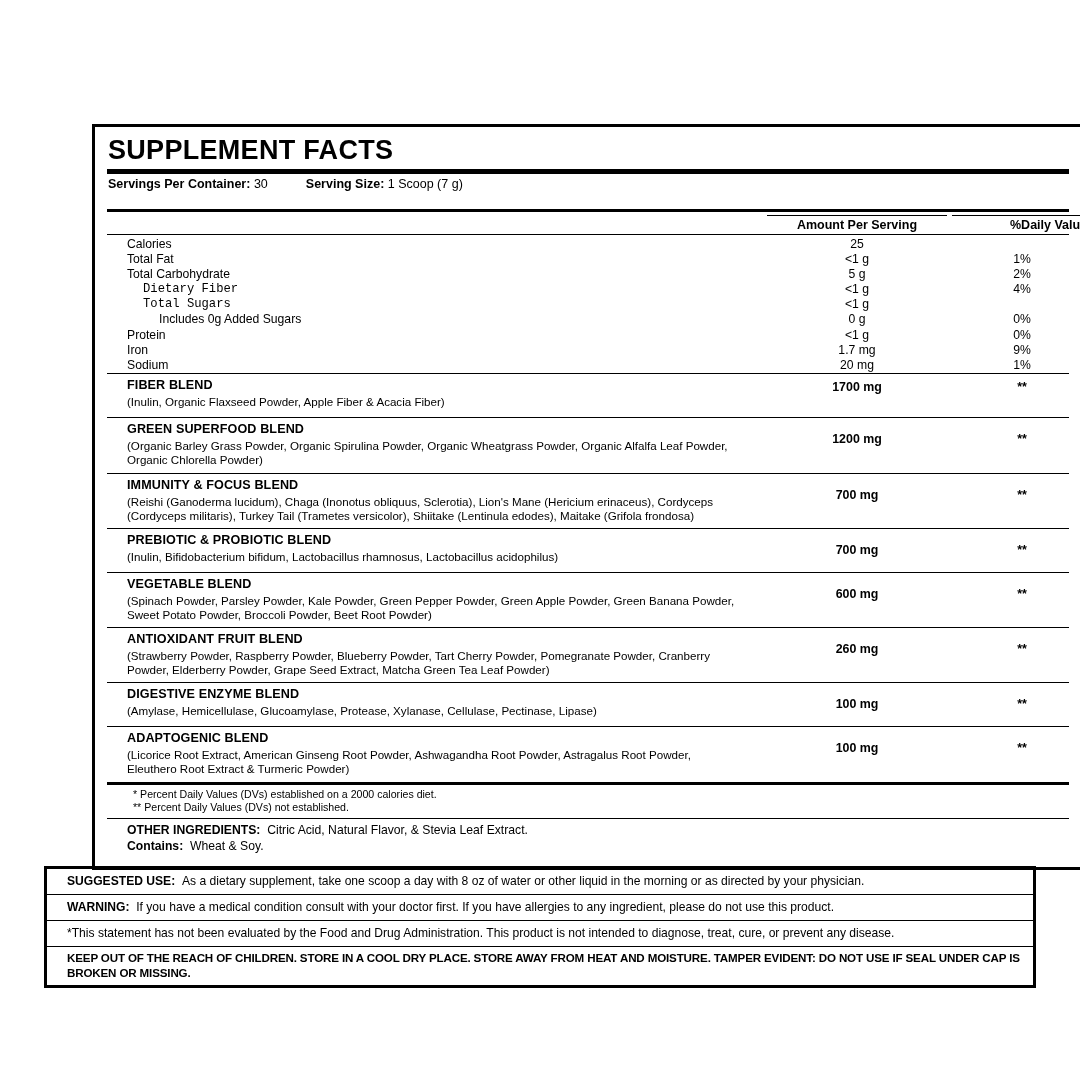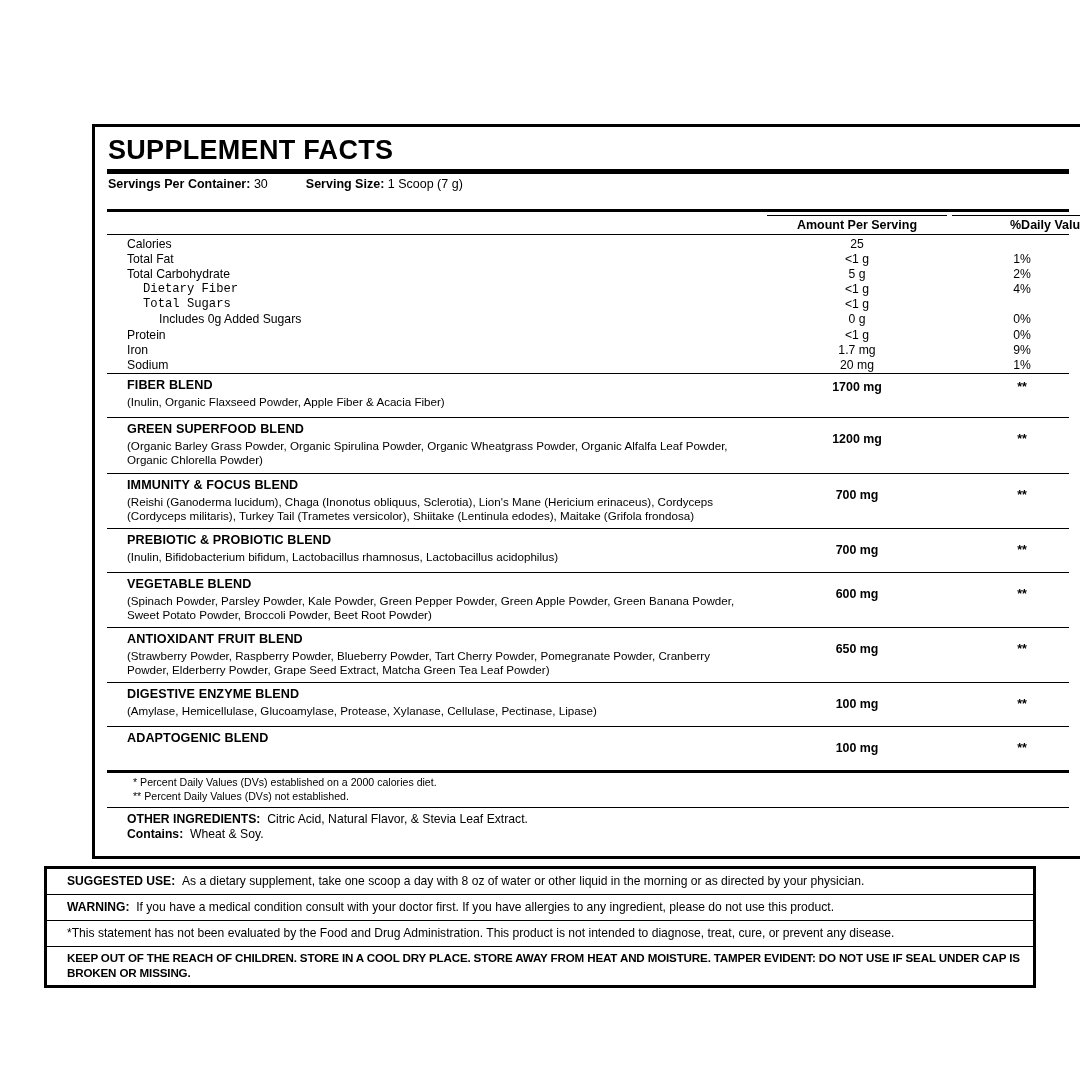--- a/index.html
+++ b/index.html
@@ -282,33 +282,34 @@
     <div class="blend v2">
       <div class="bname">VEGETABLE BLEND</div>
       <div class="bdesc">(Spinach Powder, Parsley Powder, Kale Powder, Green Pepper Powder, Green Apple Powder, Green Banana Powder, Sweet Potato Powder, Broccoli Powder, Beet Root Powder)</div>
       <div class="bamt">600 mg</div>
       <div class="bdv">**</div>
     </div>
 
     <div class="blend v2">
       <div class="bname">ANTIOXIDANT FRUIT BLEND</div>
       <div class="bdesc">(Strawberry Powder, Raspberry Powder, Blueberry Powder, Tart Cherry Powder, Pomegranate Powder, Cranberry Powder, Elderberry Powder, Grape Seed Extract, Matcha Green Tea Leaf Powder)</div>
-      <div class="bamt">650 mg</div>
+      <div class="bamt">260 mg</div>
       <div class="bdv">**</div>
     </div>
 
     <div class="blend v2">
       <div class="bname">DIGESTIVE ENZYME BLEND</div>
       <div class="bdesc">(Amylase, Hemicellulase, Glucoamylase, Protease, Xylanase, Cellulase, Pectinase, Lipase)</div>
       <div class="bamt">100 mg</div>
       <div class="bdv">**</div>
     </div>
 
     <div class="blend v2">
       <div class="bname">ADAPTOGENIC BLEND</div>
+      <div class="bdesc">(Licorice Root Extract, American Ginseng Root Powder, Ashwagandha Root Powder, Astragalus Root Powder, Eleuthero Root Extract &amp; Turmeric Powder)</div>
       <div class="bamt">100 mg</div>
       <div class="bdv">**</div>
     </div>
 
     <div class="footnotes">
       <div>* Percent Daily Values (DVs) established on a 2000 calories diet.</div>
       <div>** Percent Daily Values (DVs) not established.</div>
     </div>
 
     <div class="other">

